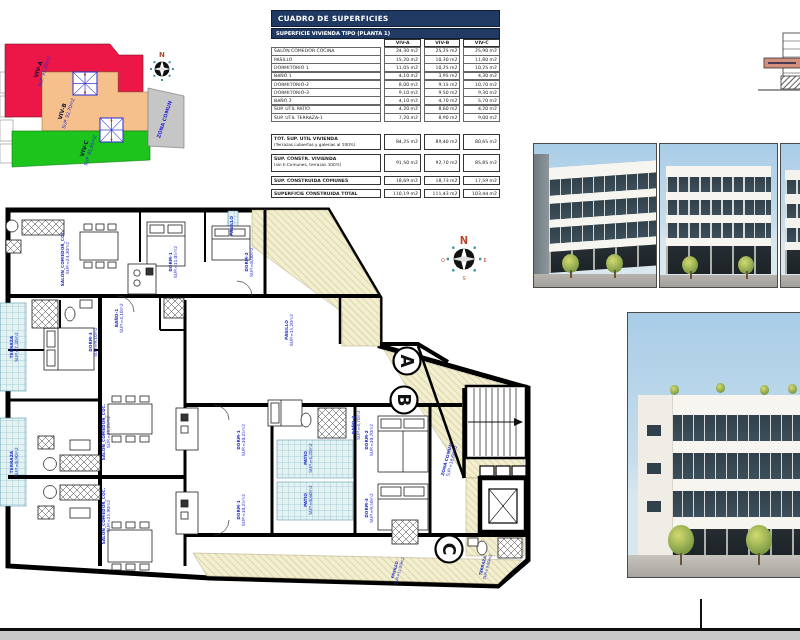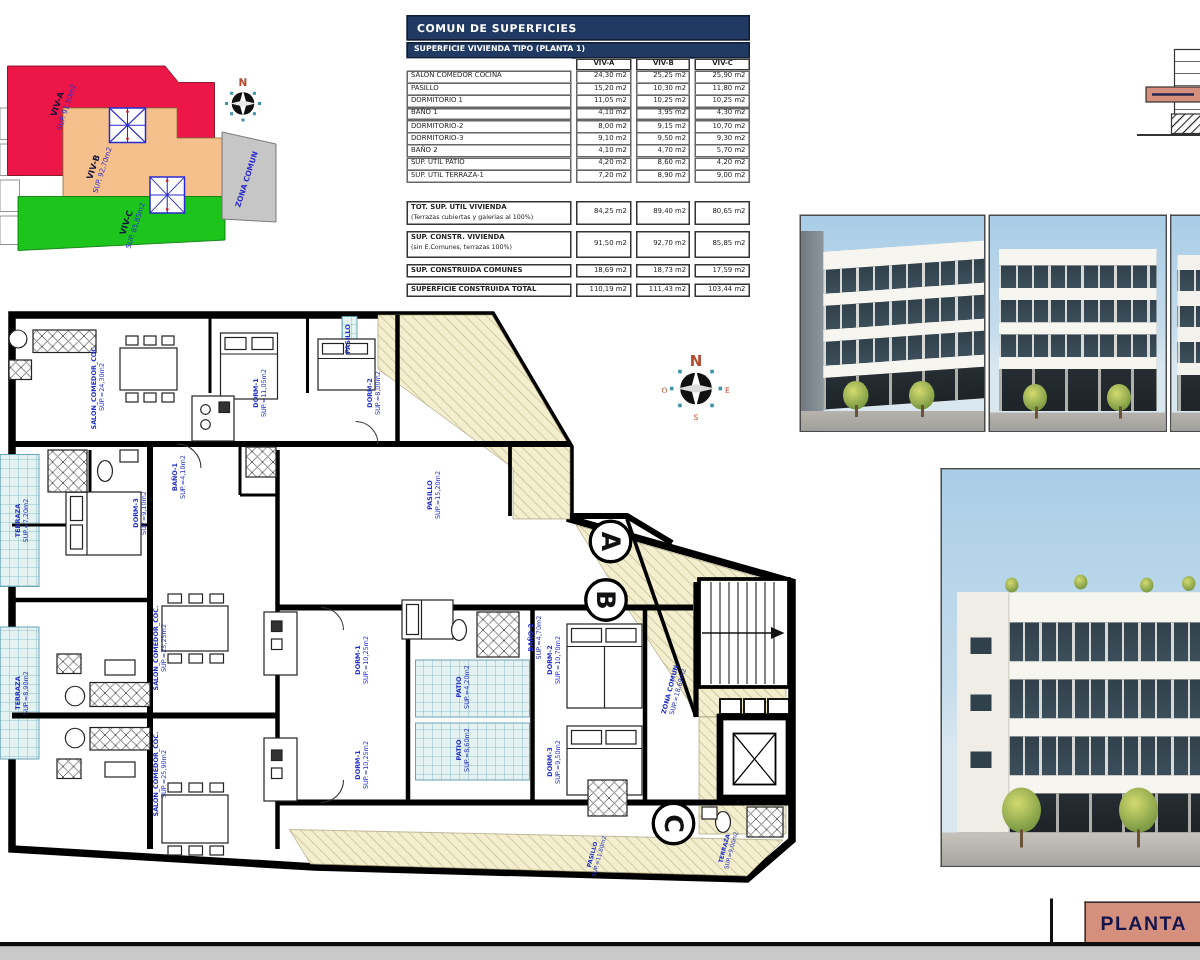--- a/index.html
+++ b/index.html
@@ -448,21 +448,21 @@
           </g>
       <g transform="translate(484,566) rotate(-75)">
             <text font-size="3.8" font-weight="bold">TERRAZA</text>
             <text y="4.8" font-size="3.8">SUP.=9,00m2</text>
           </g>
     </g>
   </g>
 </svg>
 
 <div class="stable">
-  <div class="tbar1">COMUN DE SUPERFICIES</div>
+  <div class="tbar1">CUADRO DE SUPERFICIES</div>
   <div class="tbar2">SUPERFICIE VIVIENDA TIPO  (PLANTA 1)</div>
 
   <div class="trow thead">
     <div class="tl"></div>
     <div class="tv">VIV-A</div>
     <div class="tv">VIV-B</div>
     <div class="tv">VIV-C</div>
   </div>
 
   <div class="trow">
@@ -622,17 +622,16 @@
   <div class="tree" style="left:132px;top:72px;width:9px;height:10px;"></div>
   <div class="tree" style="left:160px;top:71px;width:9px;height:10px;"></div>
   <div class="street" style="height:22px;background:linear-gradient(#c6c3bd,#a8a5a0);"></div>
   <div class="tree" style="left:40px;bottom:22px;width:26px;height:30px;"></div>
   <div class="trunk" style="left:52px;bottom:12px;height:12px;"></div>
   <div class="tree" style="left:118px;bottom:22px;width:26px;height:30px;"></div>
   <div class="trunk" style="left:130px;bottom:12px;height:12px;"></div>
 </div>
 
 <div class="tick-v"></div>
-<div class="planta-box">PLANTA</div>
 <div class="bottom-line"></div>
 <div class="bottom-gray"></div>
 
 </div>
 
 </body></html>

